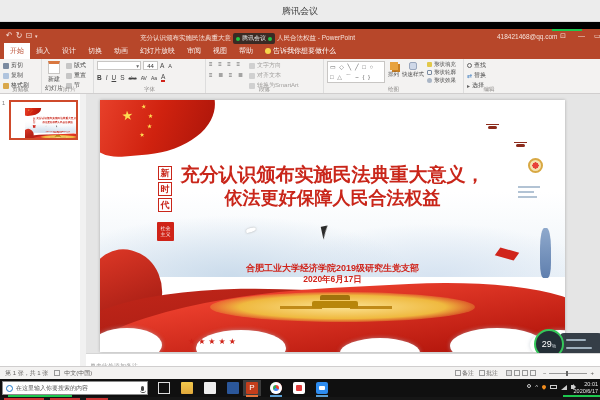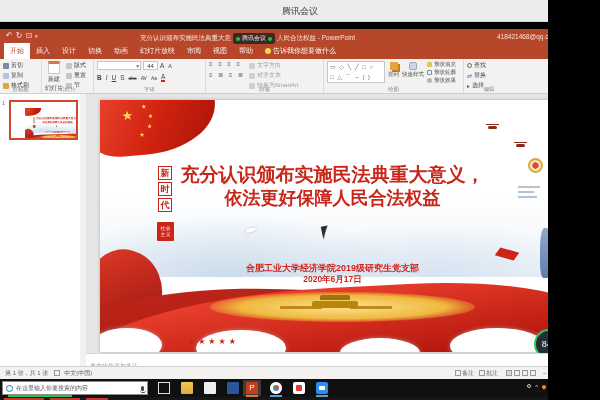--- a/index.html
+++ b/index.html
@@ -1,18 +1,18 @@
 <!DOCTYPE html>
 <html><head>
 <meta charset="utf-8">
 <style>
   *{margin:0;padding:0;box-sizing:border-box}
   html,body{width:600px;height:400px}
   body{font-family:"Liberation Sans","DejaVu Sans",sans-serif;background:#000;overflow:hidden}
-  #screen{position:relative;width:548px;height:400px;background:#000;overflow:hidden}
+  #screen{position:relative;width:600px;height:400px;background:#000;overflow:hidden}
   .abs{position:absolute}
   
   .meet-bar{left:0;top:0;width:600px;height:22px;background:#ececec;border-bottom:1px solid #d8d8d8}
   .meet-title{width:100%;text-align:center;font-size:9px;color:#3a3a3a;line-height:22px}
   .letterbox{left:0;top:22px;width:600px;height:7px;background:#000}
   
   .ppt-titlebar{left:0;top:29px;width:600px;height:17px;background:#b7472a;color:#fff}
   .qat{left:6px;top:2px;font-size:8px;color:#f4ded7;letter-spacing:3px}
   .ppt-doc-title{left:140px;top:4px;font-size:6.5px;color:#f6e2da;white-space:nowrap;display:flex;align-items:center;gap:2px}
   .meet-chip{display:inline-flex;align-items:center;gap:2px;background:#3a2a24;border-radius:2px;padding:1px 3px;color:#e8e8e8;font-size:6px}
@@ -392,21 +392,21 @@
       <div class="pstars">★★★★★</div>
       <div class="cursor"></div>
     </div>
   </div>
 
   <div class="abs perf-panel">
     <i style="left:6px;top:6px;width:20px"></i>
       <i style="left:6px;top:14px;width:26px"></i>
   </div>
   <div class="abs perf-circle">
-    <span>84</span>
+    <span>29</span>
     <span class="perf-unit">%</span>
   </div>
 
   <div class="abs notes">
     <span>单击此处添加备注</span>
   </div>
 
   <div class="abs statusbar">
     <span style="margin-left:5px">第 1 张，共 1 张</span>
     <span class="sq" style="margin-left:6px"></span>

